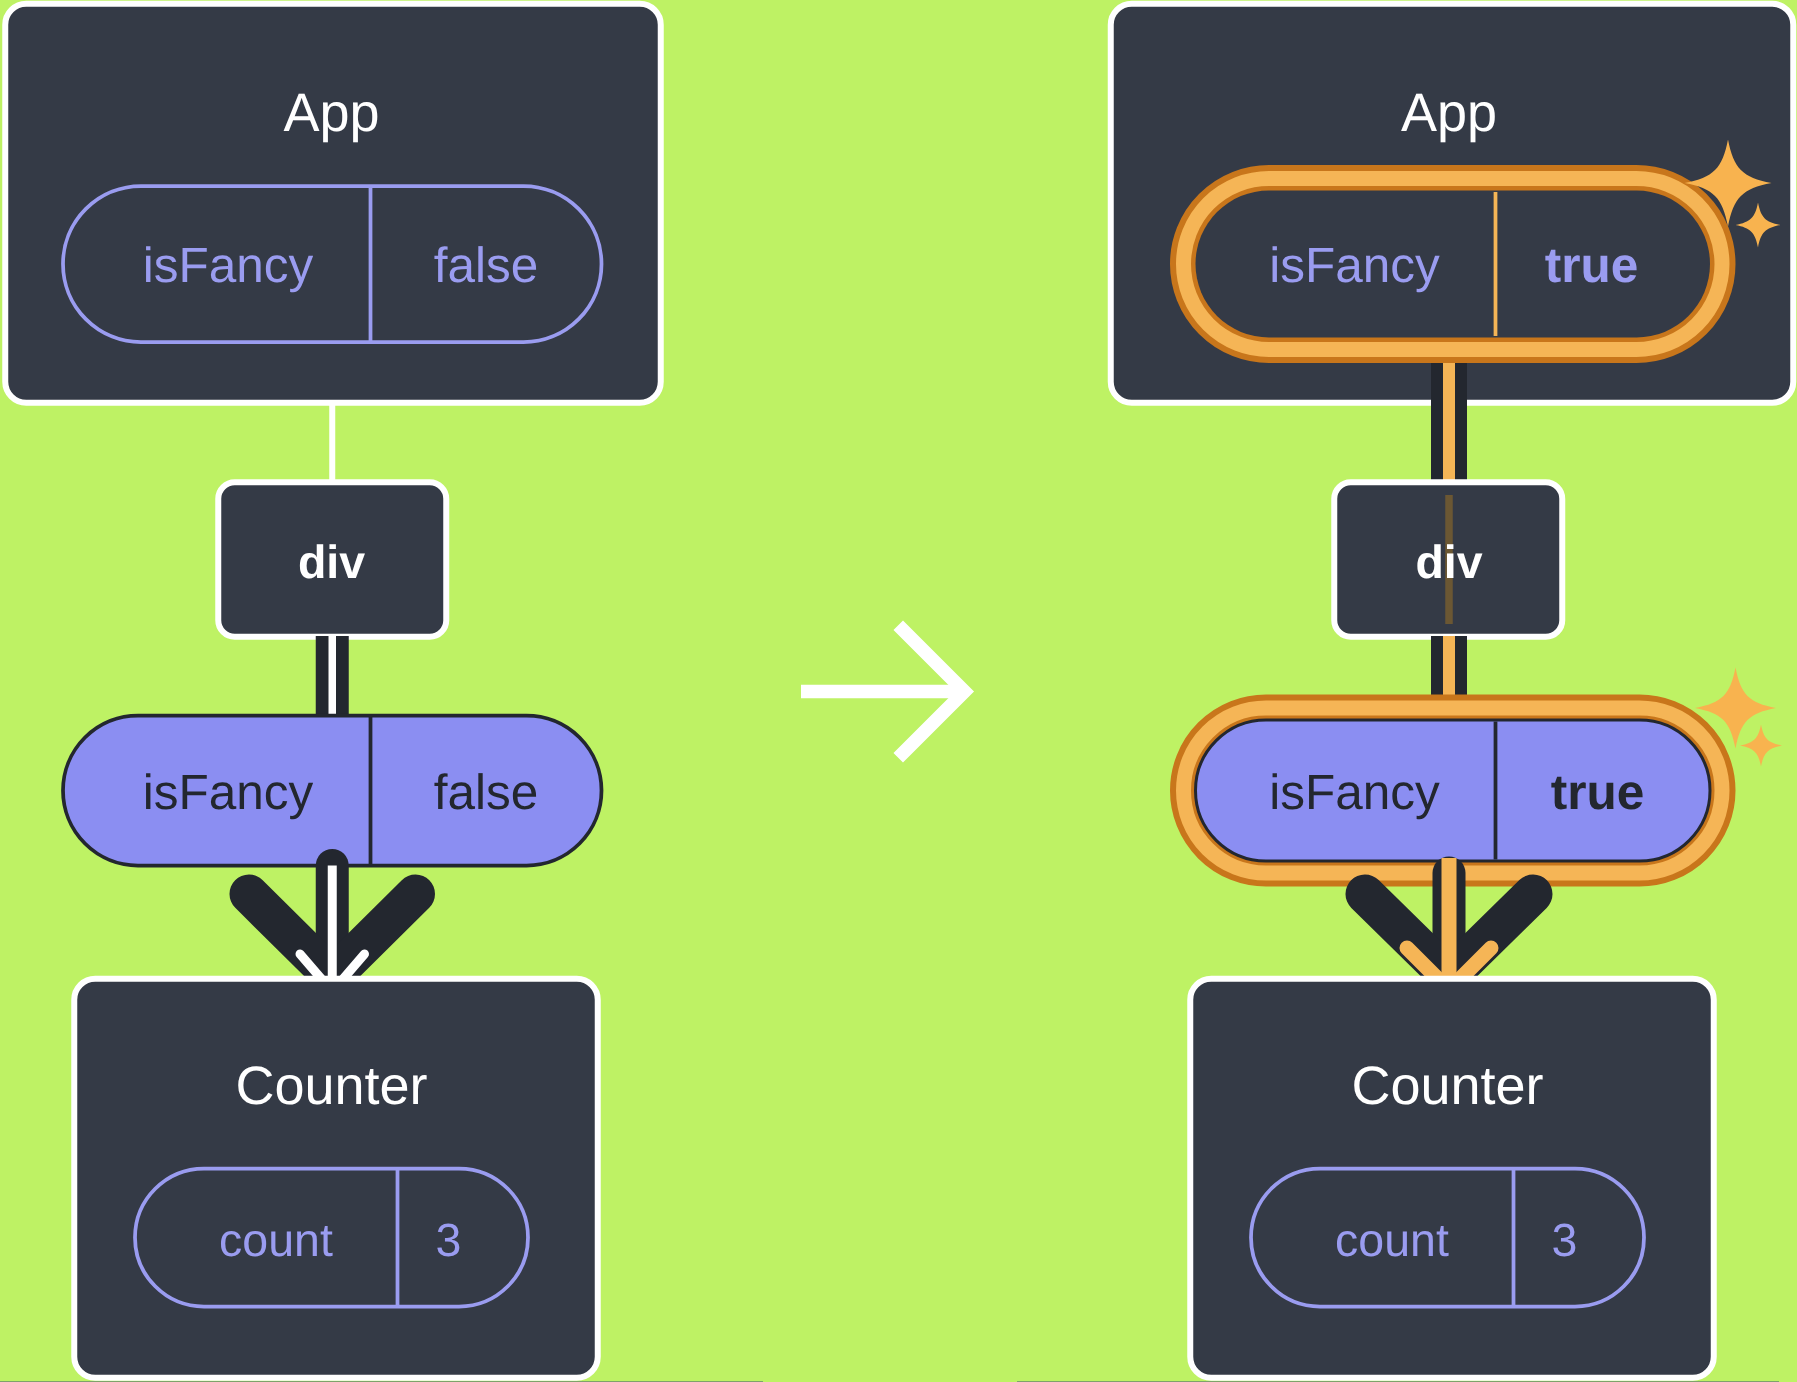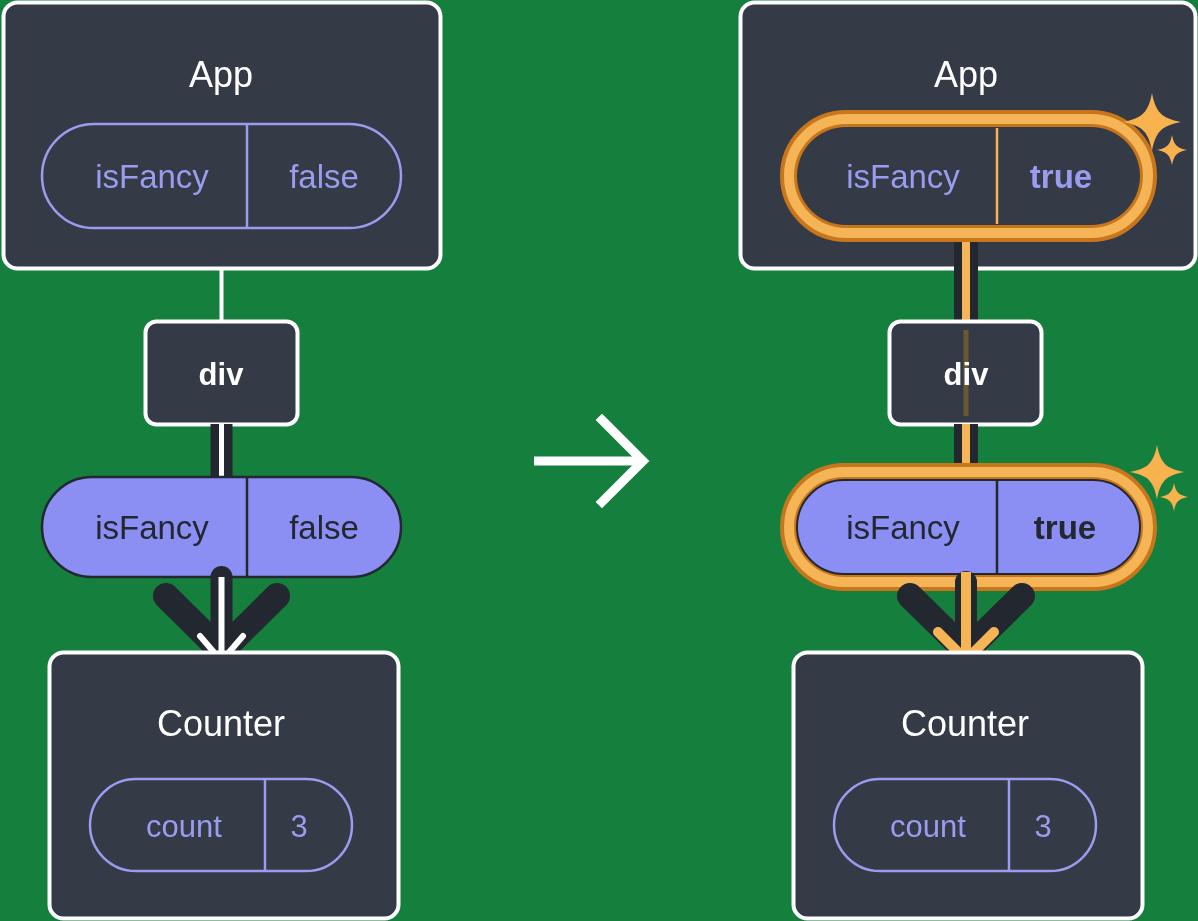--- a/index.html
+++ b/index.html
@@ -5,21 +5,21 @@
 <style>
   html, body {
     margin: 0;
     padding: 0;
     background: #4d6670;
   }
   #stage {
     position: relative;
     width: 1198px;
     height: 921px;
-    background: #15803d;
+    background: #bef264;
     overflow: hidden;
     font-family: "Liberation Sans", sans-serif;
   }
   svg.diagram {
     display: block;
     width: 1198px;
     height: 921px;
   }
   
   .t-title {

